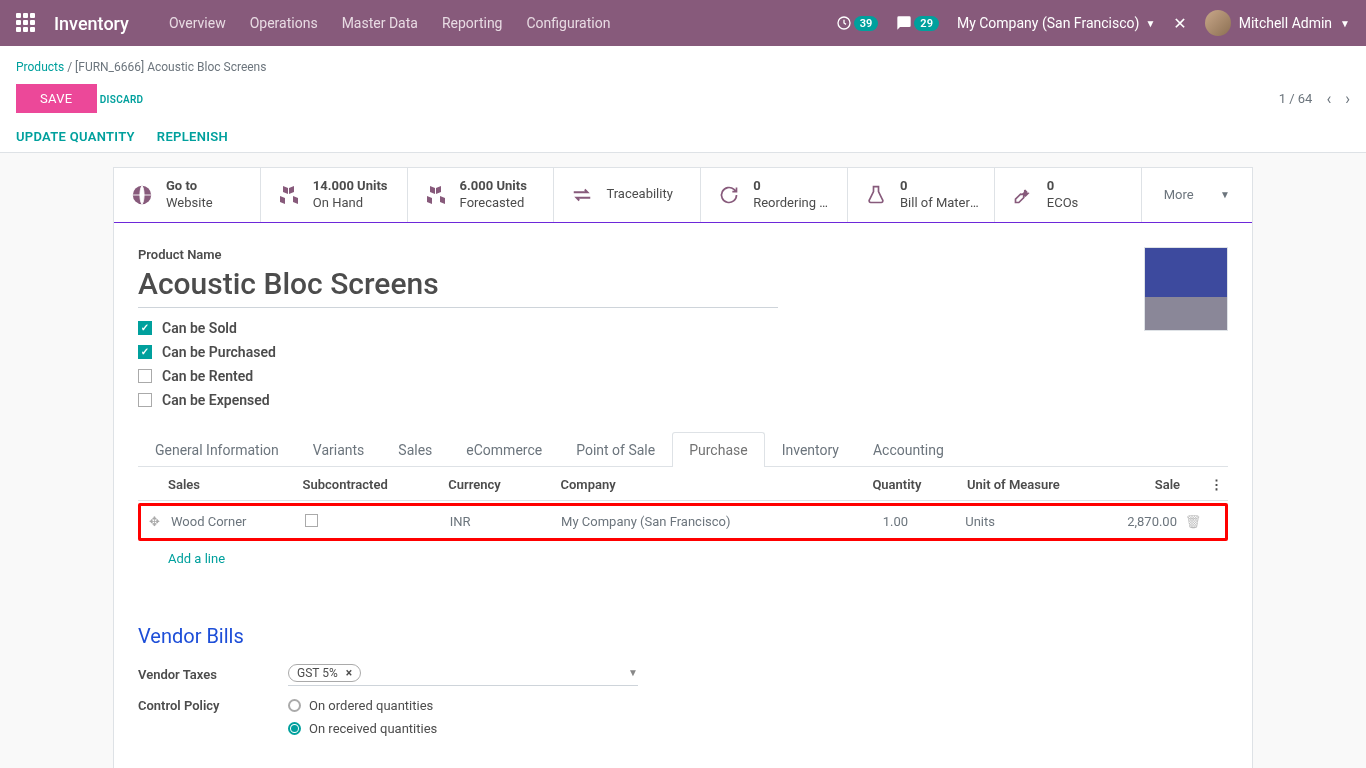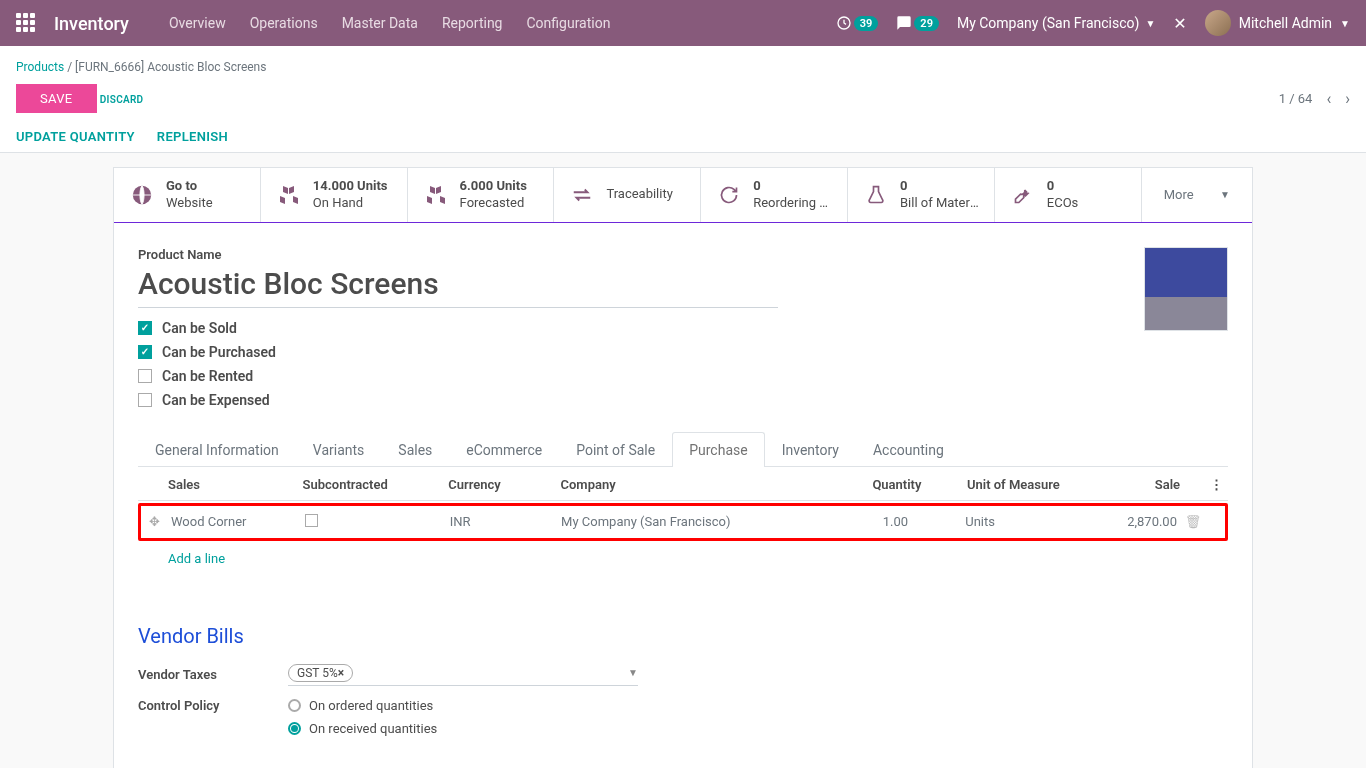--- a/index.html
+++ b/index.html
@@ -63,21 +63,21 @@
 .col-menu{width:10px;text-align:right;cursor:pointer}
 .trow{display:flex;padding:8px;font-size:13px;color:#6c757d;align-items:center;border:3px solid #ff0000;border-radius:2px;margin:2px 0}
 .drag{cursor:move;color:#aaa}
 .delbtn{color:#bbb;cursor:pointer}
 .chksm{width:13px;height:13px;border:1px solid #aaa;display:inline-block}
 .addline{padding:8px 8px 8px 30px}
 .addline a{color:#00a09d;cursor:pointer;font-size:13px}
 .section-h{font-size:20px;color:#1d4ed8;margin-top:50px;margin-bottom:16px;font-weight:400}
 .frow{display:flex;align-items:center;margin-bottom:12px}
 .flabel{width:150px;font-weight:600;font-size:13px}
-.tag{display:inline-flex;align-items:center;border:1px solid #aaa;border-radius:10px;padding:1px 8px;font-size:12px;gap:0}
+.tag{display:inline-flex;align-items:center;border:1px solid #aaa;border-radius:10px;padding:1px 8px;font-size:12px;gap:8px}
 .tag-x{cursor:pointer;font-weight:700}
 .tagwrap{display:flex;align-items:center;justify-content:space-between;width:350px;border-bottom:1px solid #ced4da;padding-bottom:3px}
 .radio{display:flex;align-items:center;gap:8px;font-size:13px;color:#4c4c4c;margin-bottom:8px}
 .radiobox{width:13px;height:13px;border:2px solid #aaa;border-radius:50%;display:inline-flex;align-items:center;justify-content:center}
 .radiobox.on{border-color:#00a09d}
 .radiobox.on::after{content:"";width:7px;height:7px;background:#00a09d;border-radius:50%}
 svg{display:block}
 </style>
 </head>
 <body>

